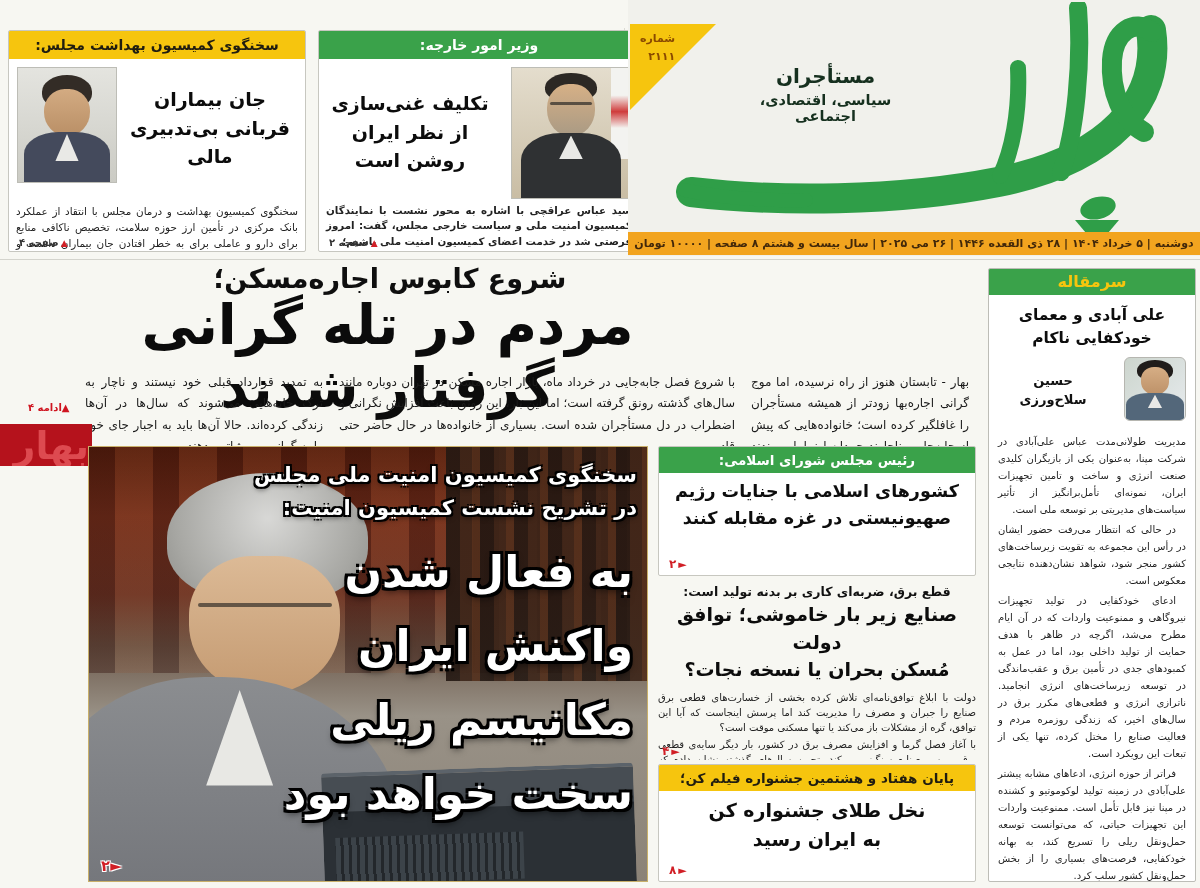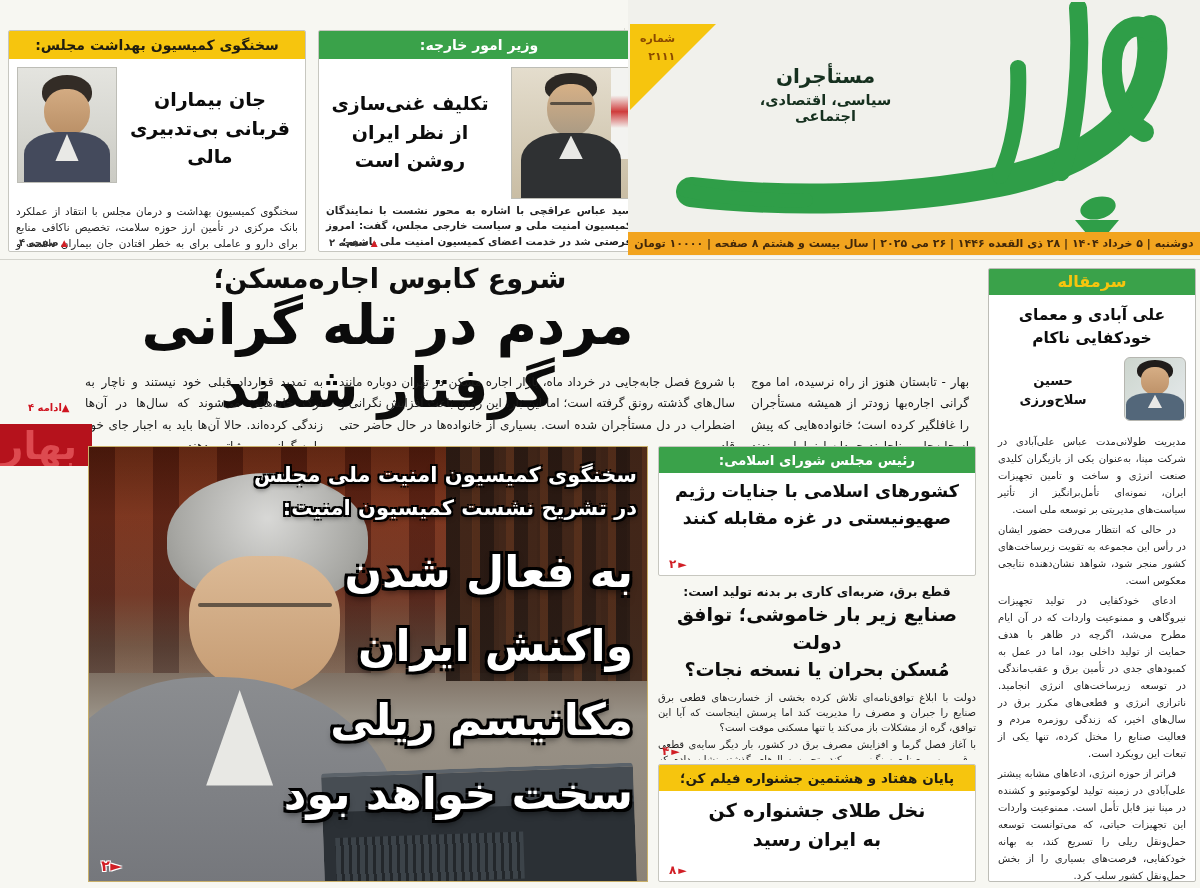--- a/index.html
+++ b/index.html
@@ -47,21 +47,21 @@
   
   .kicker{position:absolute;left:150px;top:263px;width:480px;text-align:center;
           font-size:27px;font-weight:900;color:#0f0f0f;}
   .main-headline{position:absolute;left:55px;top:294px;width:665px;text-align:center;
           font-size:55px;font-weight:900;letter-spacing:-1px;line-height:1.15;color:#0b0b0b;}
   .lead{position:absolute;left:85px;top:372px;width:884px;display:flex;gap:16px;
         font-size:12px;line-height:1.78;text-align:justify;color:#1b1b1b;}
   .lead .c1{width:218px;} .lead .c2{width:396px;} .lead .c3{width:238px;}
   .continue{position:absolute;left:28px;top:402px;font-size:10px;font-weight:800;color:#cf1520;}
   .red-tag{position:absolute;left:0;top:424px;width:92px;height:42px;background:#b5121c;overflow:hidden;}
-  .red-tag span{display:block;color:#dd4a50;font-size:38px;font-weight:900;line-height:44px;padding:0 15px;}
+  .red-tag span{display:block;color:#dd4a50;font-size:38px;font-weight:900;line-height:44px;padding:0 3px;}
 
   
   .bigphoto{position:absolute;left:88px;top:446px;width:560px;height:436px;border:1px solid #c9b06a;
             overflow:hidden;background:#6b3a28;}
   .bp-bg{position:absolute;inset:0;
      background:linear-gradient(180deg,#57200f 0%,#7a3420 16%,#70392a 34%,#6f5c4e 46%,#999287 62%,#8b8277 100%);}
   .bp-curtain{position:absolute;left:0;top:0;width:100%;height:52%;
      background:repeating-linear-gradient(90deg,rgba(45,10,4,.38) 0 26px,rgba(140,70,35,.18) 26px 64px);}
   .bp-shelf{position:absolute;right:0;top:0;width:36%;height:54%;
      background:repeating-linear-gradient(90deg,#241812 0 14px,#3b2418 14px 26px,#512e1b 26px 34px);opacity:.9;}

